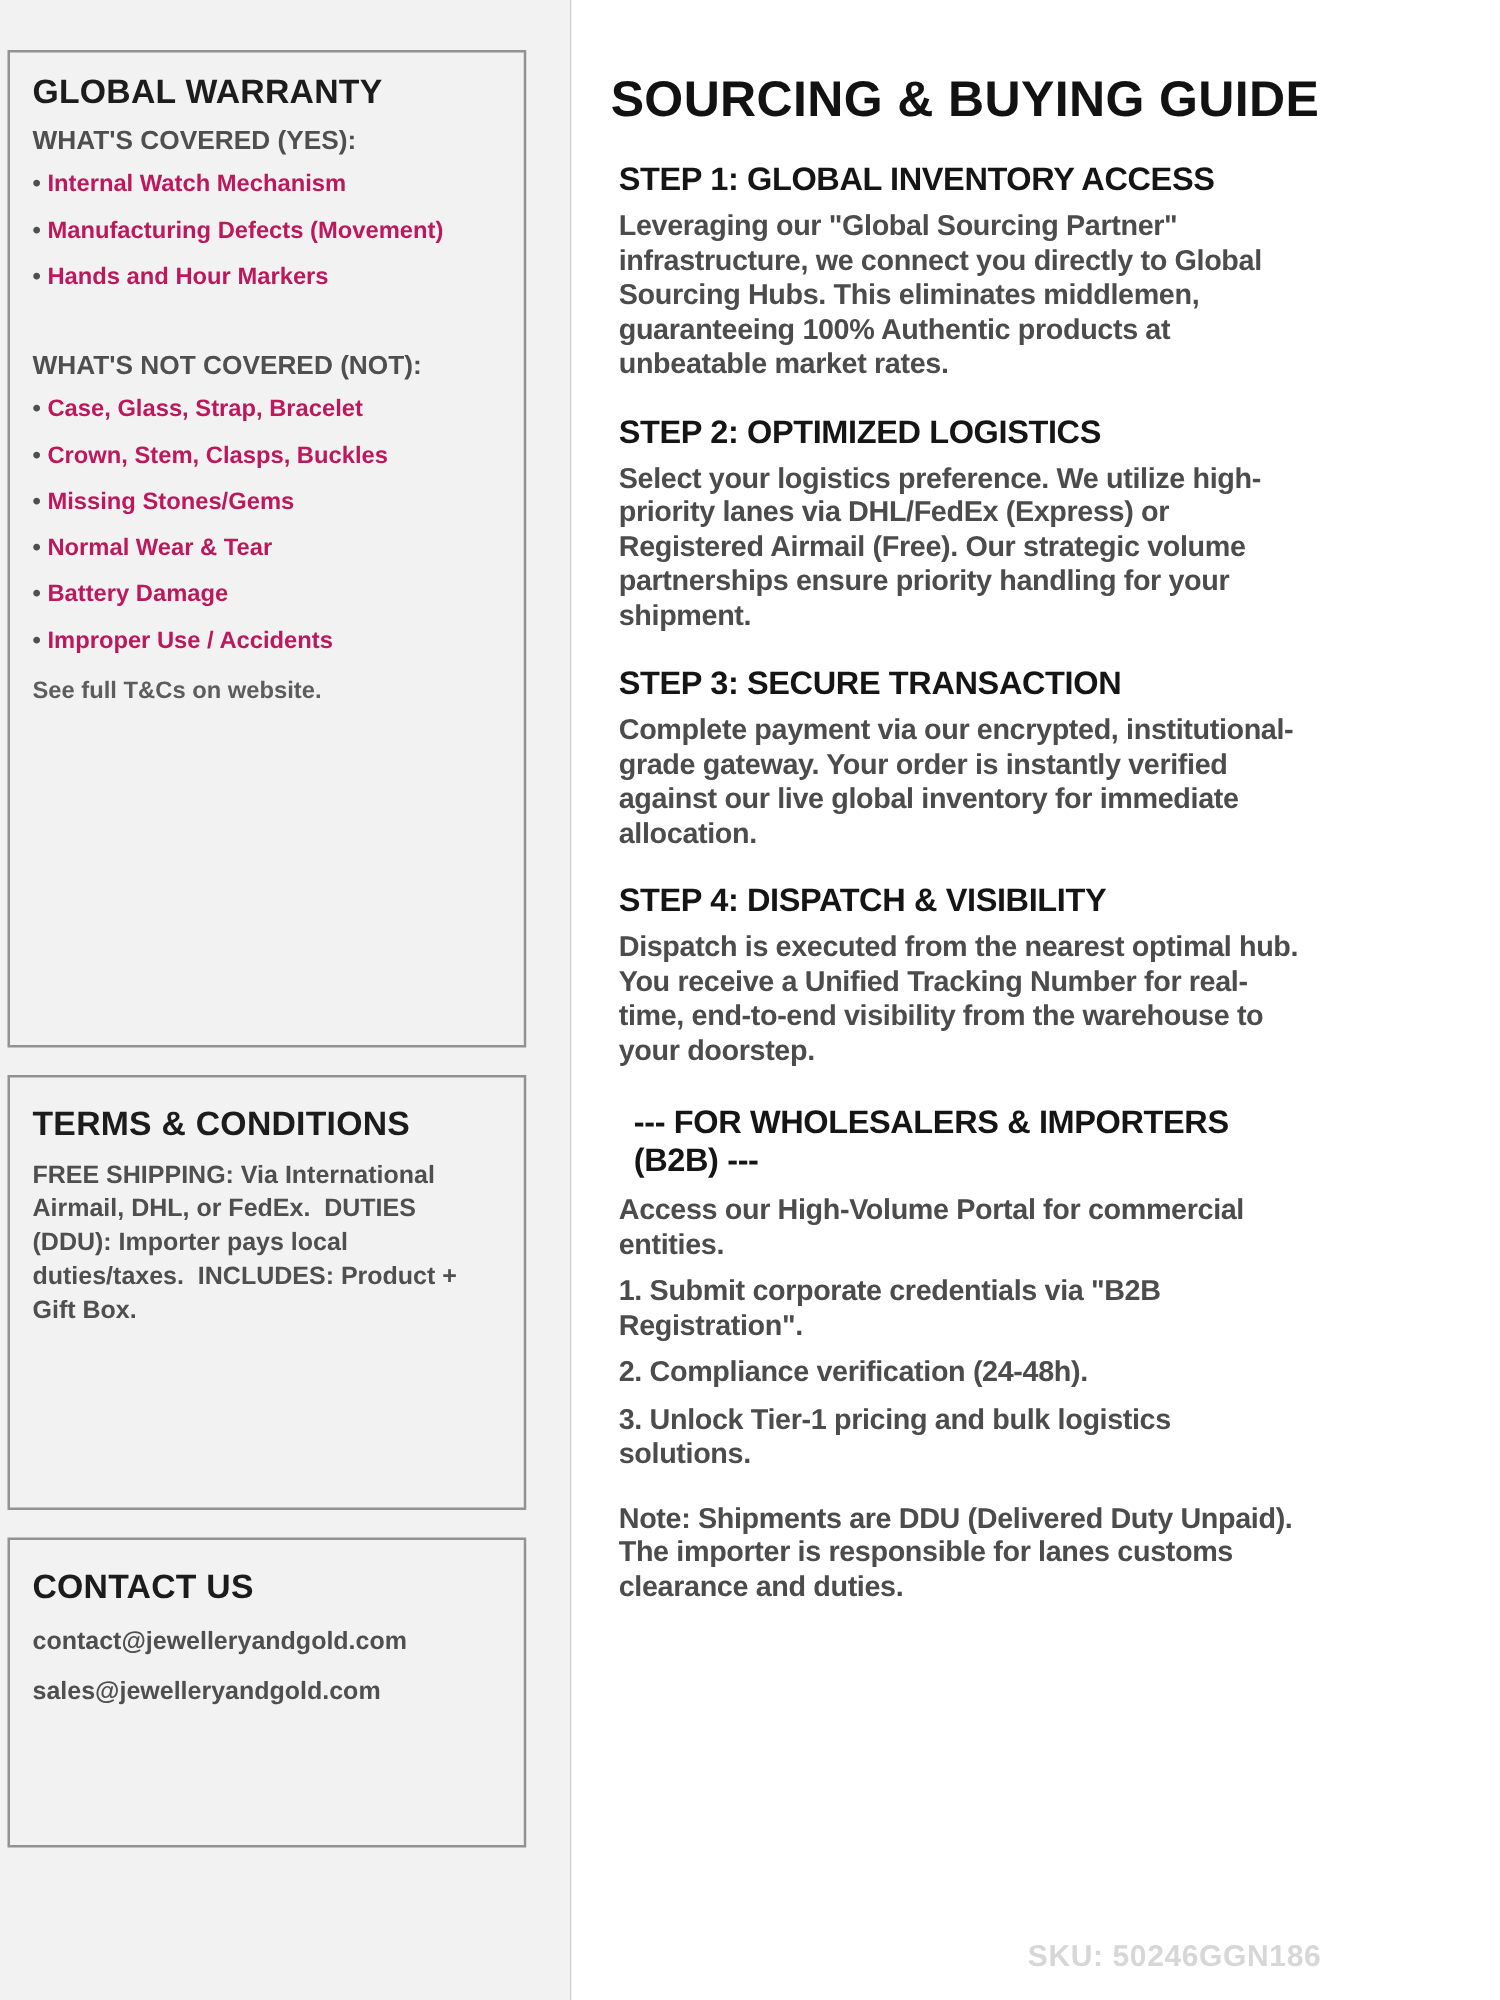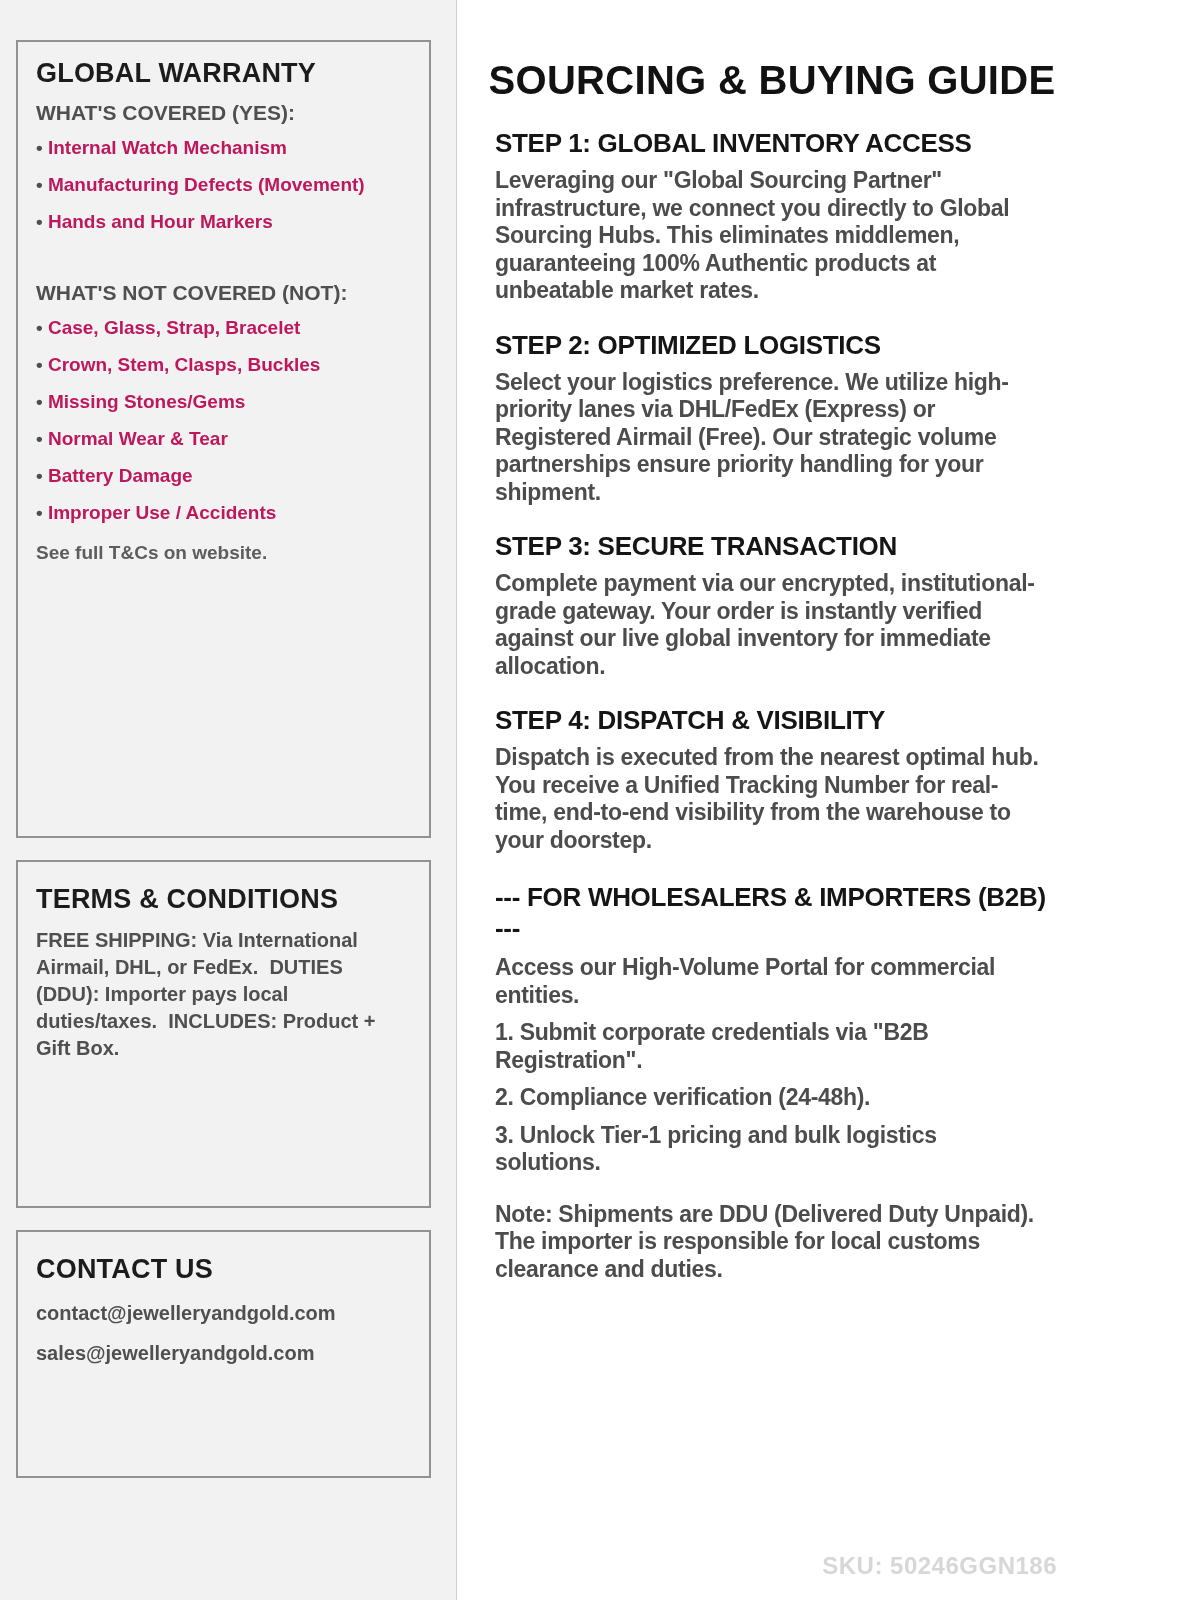--- a/index.html
+++ b/index.html
@@ -13,21 +13,21 @@
   
   .sidebar {
     position: absolute; left: 0; top: 0;
     width: 457px; height: 1600px;
     background: #f2f2f2;
     border-right: 1px solid #cfcfcf;
     box-sizing: border-box;
   }
   .panel {
     position: absolute;
-    left: 16px; width: 415px;
+    left: 6px; width: 415px;
     box-sizing: border-box;
     border: 2px solid #929292;
     background: #f2f2f2;
     padding: 16px 18px;
   }
   .panel-warranty { top: 40px;  height: 798px; }
   .panel-terms    { top: 860px; height: 348px; padding-top: 22px; }
   .panel-contact  { top: 1230px; height: 248px; padding-top: 22px; }
 
   .panel h2 {
@@ -86,21 +86,21 @@
     color: #151515; letter-spacing: -0.3px;
   }
   .step-body {
     margin: 8px 0 0 0;
     max-width: 560px;
     font-size: 23px; font-weight: 600;
     color: #4c4c4c; letter-spacing: -0.3px;
     line-height: 27.5px;
   }
   .b2b-heading {
-    margin: 28px 0 0 0;
+    margin: 28px 0 0 12px;
     font-size: 26px; font-weight: 700;
     color: #151515; letter-spacing: -0.3px;
   }
   .b2b-para {
     margin: 10px 0 0 0;
     max-width: 580px;
     font-size: 23px; font-weight: 600;
     color: #4c4c4c; letter-spacing: -0.3px;
     line-height: 27.5px;
   }
@@ -164,17 +164,17 @@
     <p class="step-body">Complete payment via our encrypted, institutional-grade gateway. Your order is instantly verified against our live global inventory for immediate allocation.</p>
 
     <h3 class="step-heading">STEP 4: DISPATCH &amp; VISIBILITY</h3>
     <p class="step-body">Dispatch is executed from the nearest optimal hub. You receive a Unified Tracking Number for real-time, end-to-end visibility from the warehouse to your doorstep.</p>
 
     <h3 class="b2b-heading">--- FOR WHOLESALERS &amp; IMPORTERS (B2B) ---</h3>
     <p class="b2b-para">Access our High-Volume Portal for commercial entities.</p>
     <p class="b2b-para">1. Submit corporate credentials via "B2B Registration".</p>
     <p class="b2b-para">2. Compliance verification (24-48h).</p>
     <p class="b2b-para">3. Unlock Tier-1 pricing and bulk logistics solutions.</p>
-    <p class="b2b-para b2b-note">Note: Shipments are DDU (Delivered Duty Unpaid). The importer is responsible for local customs clearance and duties.</p>
+    <p class="b2b-para b2b-note">Note: Shipments are DDU (Delivered Duty Unpaid). The importer is responsible for lanes customs clearance and duties.</p>
   </div>
 
   <div class="sku">SKU: 50246GGN186</div>
 </div>
 
 </body></html>

